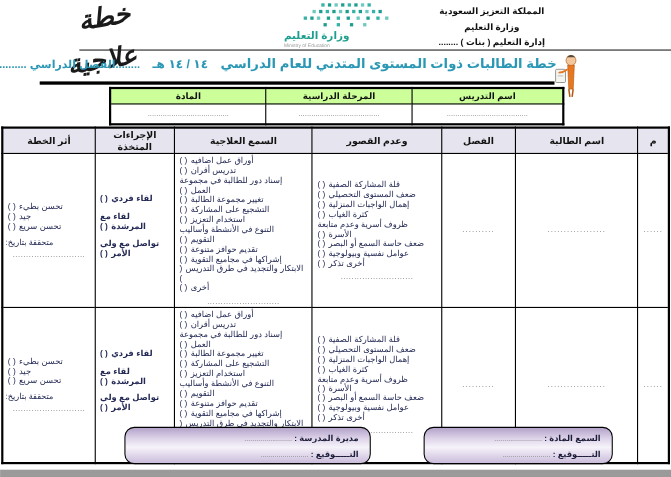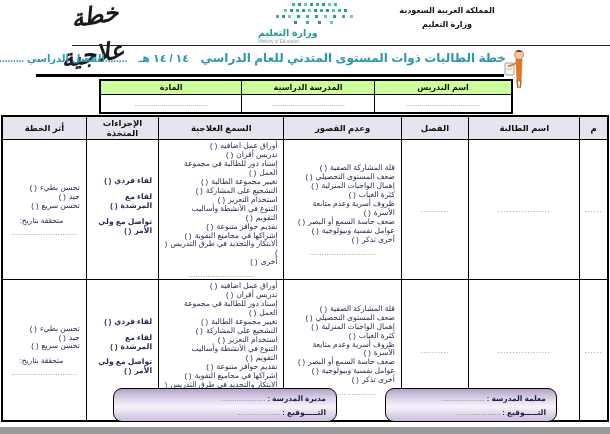--- a/index.html
+++ b/index.html
@@ -35,45 +35,46 @@
                  height:17px;text-align:center;padding:0;}
 
   
   .main-table{position:absolute;top:115px;left:1px;width:608px;border-collapse:collapse;
               direction:rtl;border:2px solid #000;table-layout:fixed;}
   .main-table th{border:1px solid #000;background:#e6e5ef;font-weight:bold;font-size:8.5px;
                  color:#111;height:22px;padding:0;text-align:center;}
   .main-table td{border:1px solid #000;background:#fff;vertical-align:middle;padding:1px 2px;}
   tr.r1 td{height:112px;} tr.r2 td{height:133px;}
   .dots-cell{text-align:center;font-size:7px;color:#666;letter-spacing:1px;}
-  .cb-list{direction:rtl;text-align:right;color:#252b56;font-size:7.6px;line-height:1.18;
+  .cb-list{direction:rtl;text-align:left;color:#252b56;font-size:7.6px;line-height:1.18;
            padding:1px 4px 0 2px;}
   .cb-list.spread .cb-line{margin-bottom:7px;font-weight:bold;}
   .cb-line .cb{margin-right:3px;color:#252b56;}
-  .cell-note{font-size:7.4px;color:#252b56;text-align:center;padding:5px 6px 0 0;}
+  .cell-note{font-size:7.4px;color:#252b56;text-align:left;padding:5px 6px 0 0;}
   .dotted-line{text-align:center;font-size:7px;color:#666;letter-spacing:.5px;padding-top:4px;}
 
   
   .sig-box{position:absolute;top:388px;height:34px;border:1.6px solid #000;border-radius:9px;
            background:linear-gradient(180deg,#b3a2c9 0%,#ddd3e9 30%,#f6f3fa 55%,#cabcdb 100%);
            font-size:7.5px;font-weight:bold;color:#1d1d3a;padding:3px 10px 0 4px;box-sizing:border-box;
            line-height:1.8;text-align:right;}
   .sig-teacher{left:385px;width:172px;}
   .sig-principal{left:113px;width:224px;}
   .sig-box .fill{font-weight:normal;color:#777;font-size:6.5px;letter-spacing:.5px;}
   .bottom-strip{position:absolute;bottom:0;left:0;right:0;height:7px;background:#9a9a9a;}
 </style>
 </head>
 <body>
 
 <div class="page">
 
   <div class="gov-block">
-    <div>المملكة العربية السعودية</div>
+    <div>المملكة التعزيز السعودية</div>
     <div>وزارة التعليم</div>
+    <div>إدارة التعليم ( بنات ) ........</div>
   </div>
 
   <div class="logo-block">
     <svg class="logo-dots" width="84" height="26" viewBox="0 0 84 26">
       <g>
         <rect x="20" y="1" width="3" height="3" fill="#35b3a5"></rect>
           <rect x="26" y="1" width="3" height="3" fill="#1e9e8f"></rect>
           <rect x="32" y="1" width="3" height="3" fill="#6cc9be"></rect>
           <rect x="38" y="1" width="3" height="3" fill="#1e9e8f"></rect>
           <rect x="44" y="1" width="3" height="3" fill="#35b3a5"></rect>
@@ -131,21 +132,21 @@
     <path d="M15 34 L16 41 M19 34 L18 41" stroke="#b45a12" stroke-width="1.4"></path>
     <path d="M14 16 q-4 3 -8 3" stroke="#e87722" stroke-width="1.6" fill="none"></path>
   </svg>
 
   <div class="thick-rule"></div>
 
   <table class="info-table">
     <tbody>
         <tr>
       <th style="width:33.4%">اسم التدريس</th>
-      <th style="width:32.2%">المدرسة الدراسية</th>
+      <th style="width:32.2%">المرحلة الدراسية</th>
       <th style="width:34.4%">المادة</th>
     </tr>
     <tr>
       <td>......................................</td>
       <td>......................................</td>
       <td>......................................</td>
     </tr>
   </tbody>
     </table>
 
@@ -269,21 +270,21 @@
             </div>
         <div class="cell-note">متحققة بتاريخ:</div>
         <div class="dotted-line">...........................</div>
       </td>
     </tr>
   </tbody>
     </table>
 
   <div class="sig-box sig-teacher">
     <div>
-      <span>معلمة المدرسة :</span>
+      <span>السمع المادة :</span>
       <span class="fill">........................</span>
     </div>
     <div>
       <span>التـــــوقيع :</span>
       <span class="fill">........................</span>
     </div>
   </div>
 
   <div class="sig-box sig-principal">
     <div>

